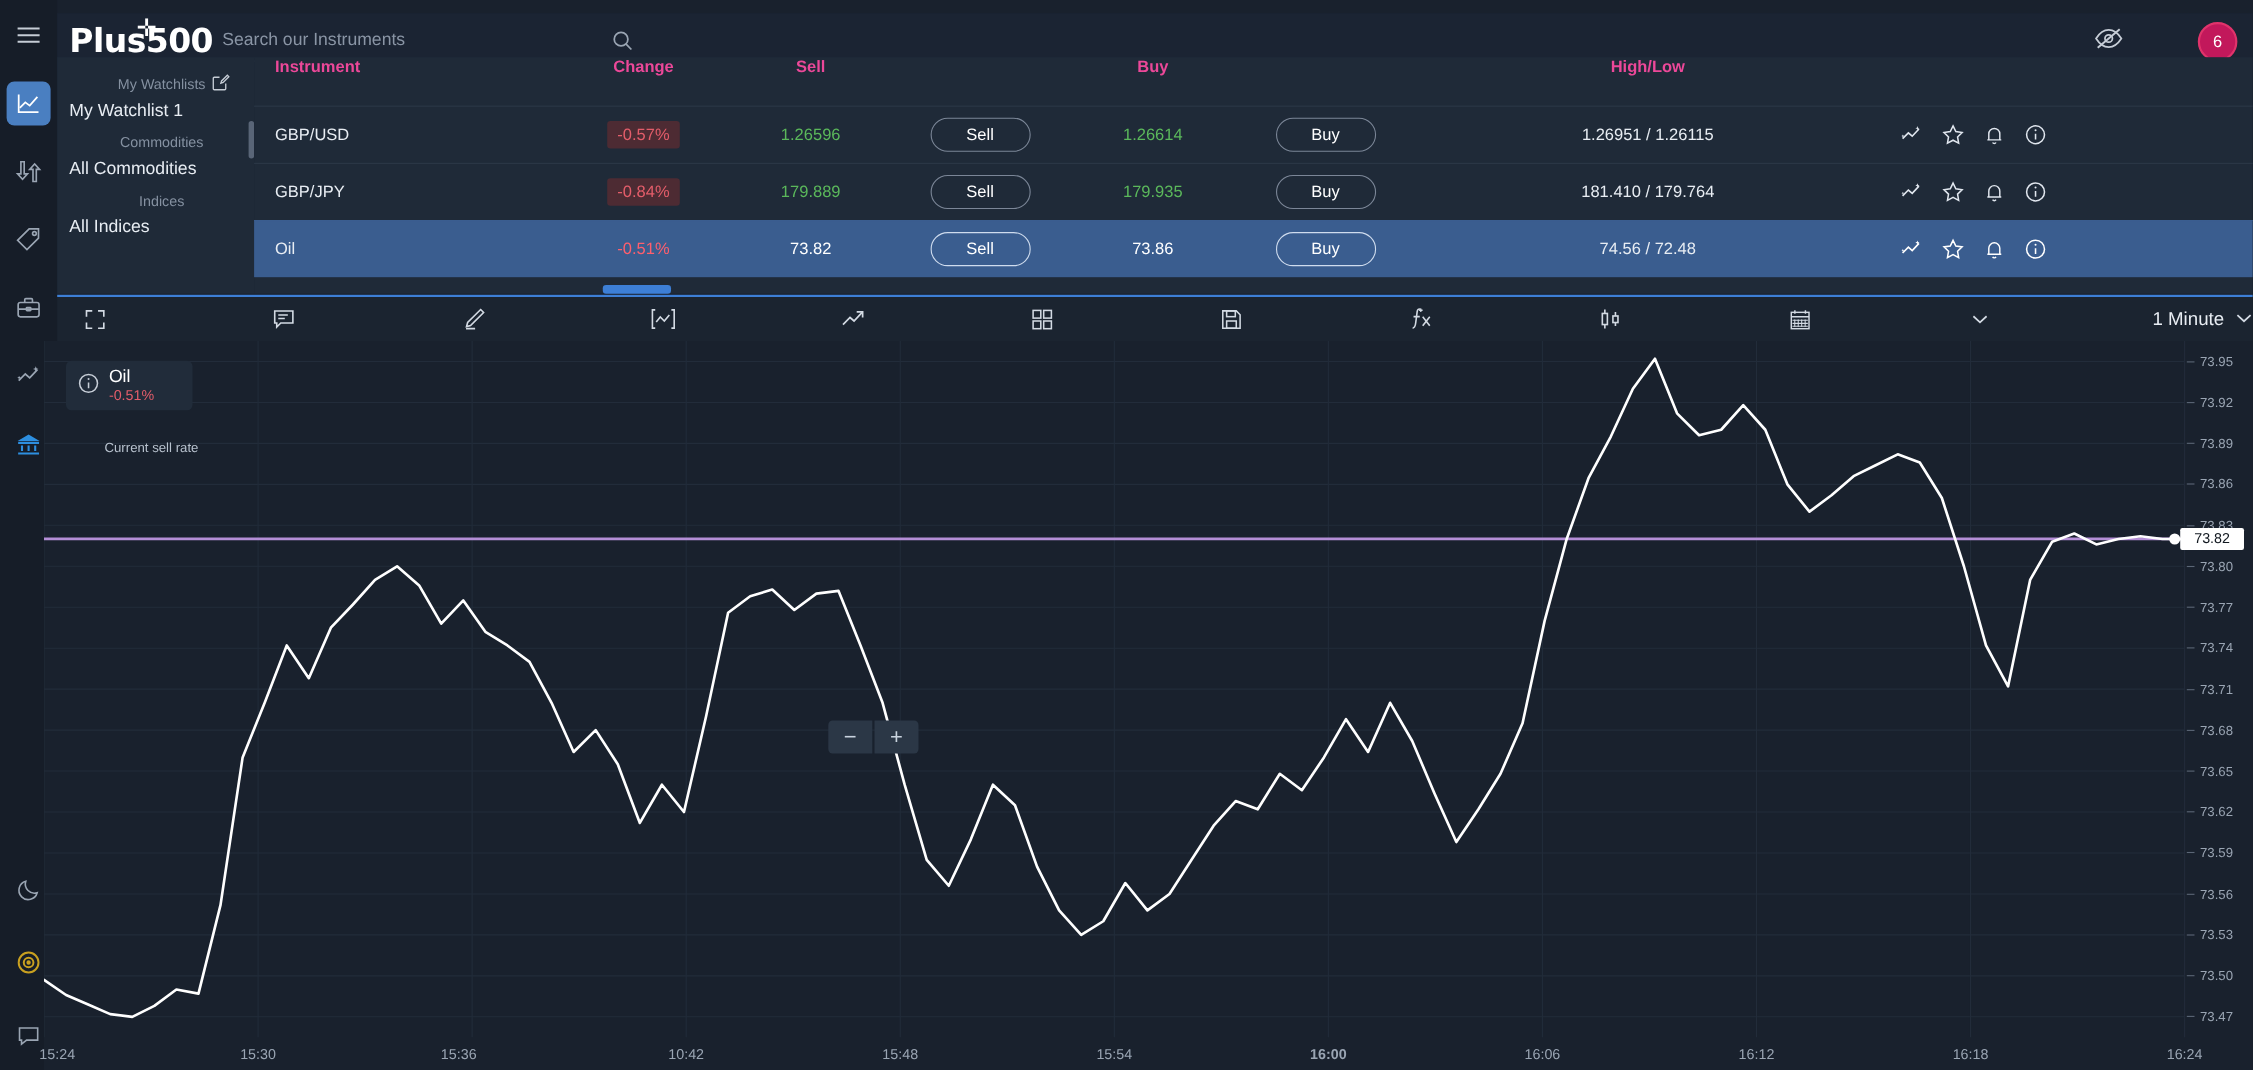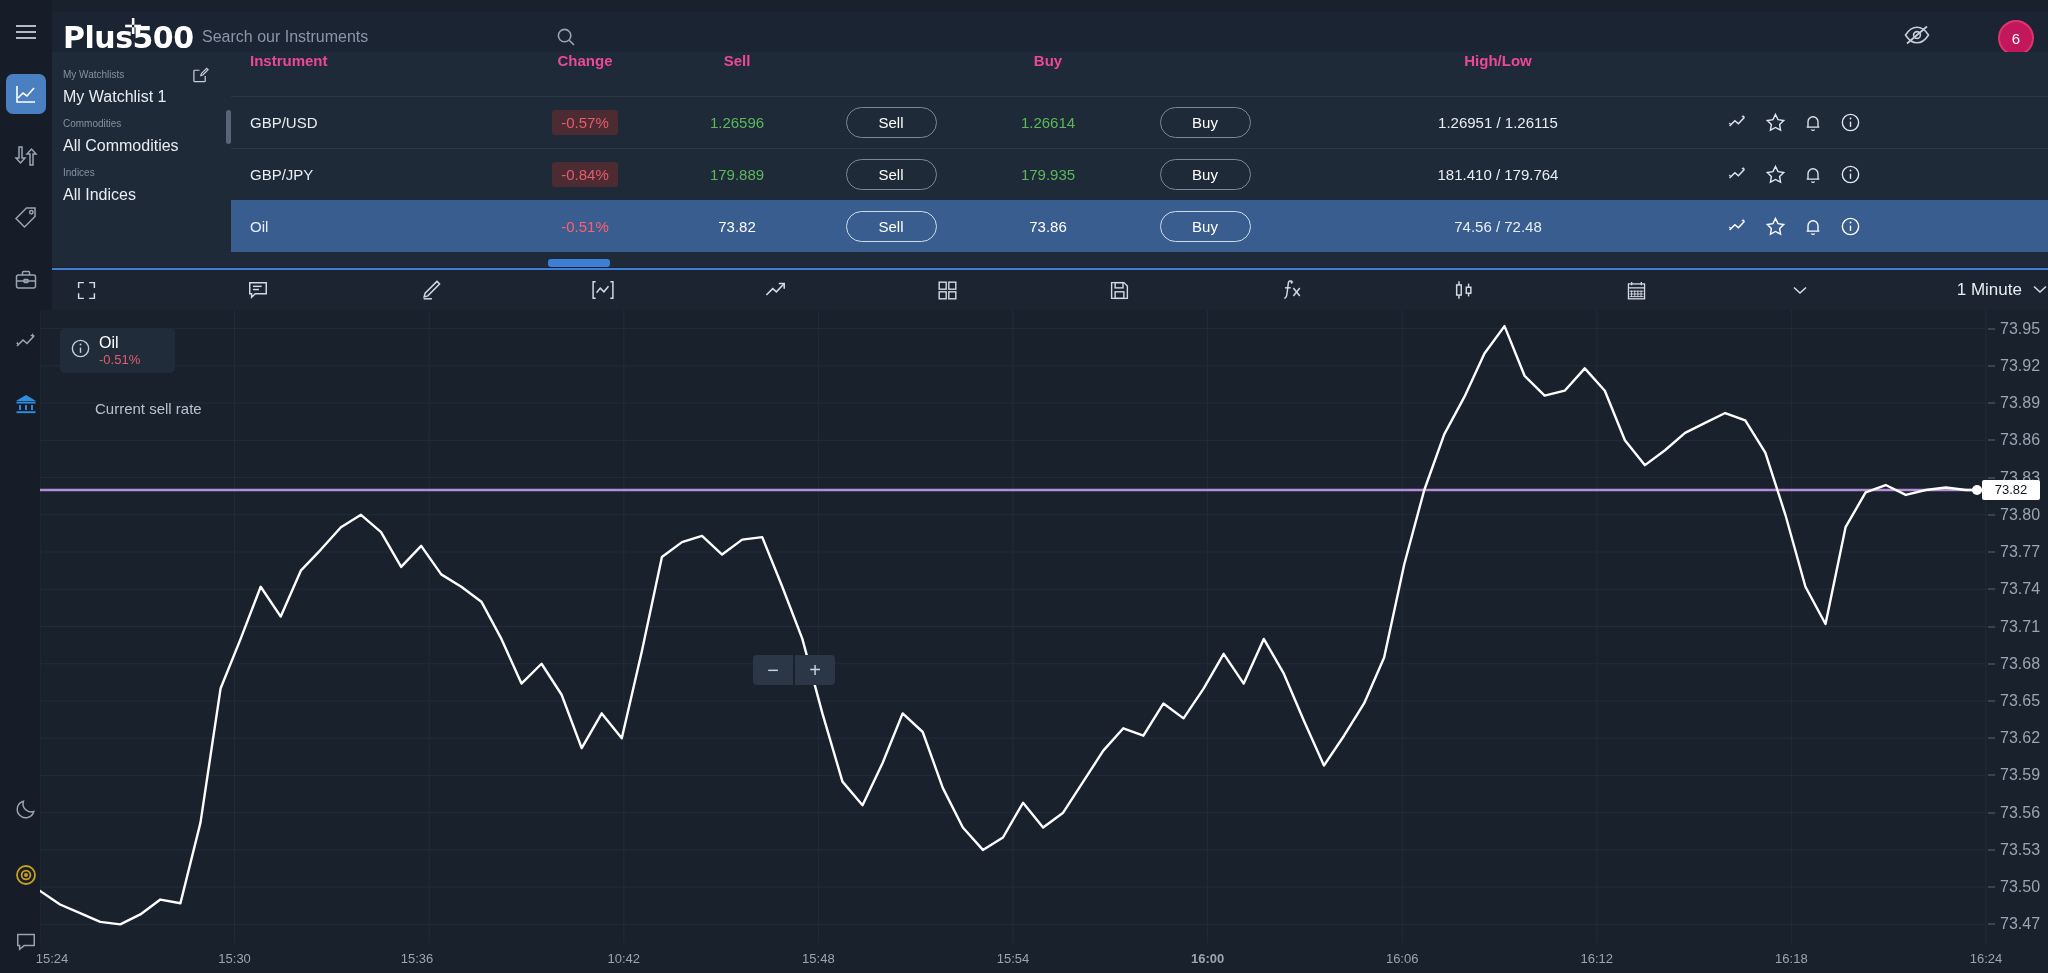--- a/index.html
+++ b/index.html
@@ -60,21 +60,21 @@
     display: flex; align-items: center; justify-content: center;
     font-size: 15px; cursor: pointer;
     border: 2px solid #e0336b;
   }
 
   
   #wl {
     position: absolute; left: 52px; top: 52px; width: 179px; height: 215px;
     background: #1f2a38;
   }
-  .wl-group { color: #8591a1; font-size: 10px; padding: 12px 0 0 0; }
+  .wl-group { color: #8591a1; font-size: 13px; padding: 12px 0 0 0; text-align: center; }
   .wl-item { color: #e8edf3; font-size: 16px; padding-top: 8px; }
   #wl-inner { padding: 5px 0 0 11px; }
   #wl-edit { position: absolute; right: 22px; top: 14px; cursor: pointer; }
   #wl-scroll {
     position: absolute; right: 0; top: 58px; width: 5px; height: 34px;
     background: #596577; border-radius: 3px;
   }
 
   
   #table { position: absolute; left: 231px; top: 52px; width: 1817px; height: 215px; background: #1f2a38; }
@@ -139,25 +139,25 @@
   #chart-badge {
     position: absolute; left: 20px; top: 18px; width: 115px; height: 45px;
     background: #212c3a; border-radius: 5px;
     display: flex; align-items: center; gap: 8px; padding-left: 10px;
     cursor: pointer;
   }
   #badge-name { color: #ffffff; font-size: 16px; }
   #badge-chg { color: #e35d6a; font-size: 13px; }
   #sellrate-label {
     position: absolute; left: 55px; top: 90px;
-    color: #b8c2ce; font-size: 15px;
+    color: #b8c2ce; font-size: 12px;
   }
   #yaxis {
     position: absolute; right: 0; top: 0; width: 62px; height: 633px;
-    color: #9aa5b3; font-size: 16px;
+    color: #9aa5b3; font-size: 12px;
   }
   .ytick { position: absolute; left: 14px; transform: translateY(-50%); }
   .ytick-mark { position: absolute; left: 2px; width: 7px; height: 1px; background: #5b6676; transform: translateY(-50%); }
   #price-flag {
     position: absolute; right: 8px; width: 58px; height: 20px;
     background: #ffffff; color: #111820; font-size: 13px;
     display: flex; align-items: center; justify-content: center;
     border-radius: 2px; transform: translateY(-50%);
   }
   #price-flag-dot {

